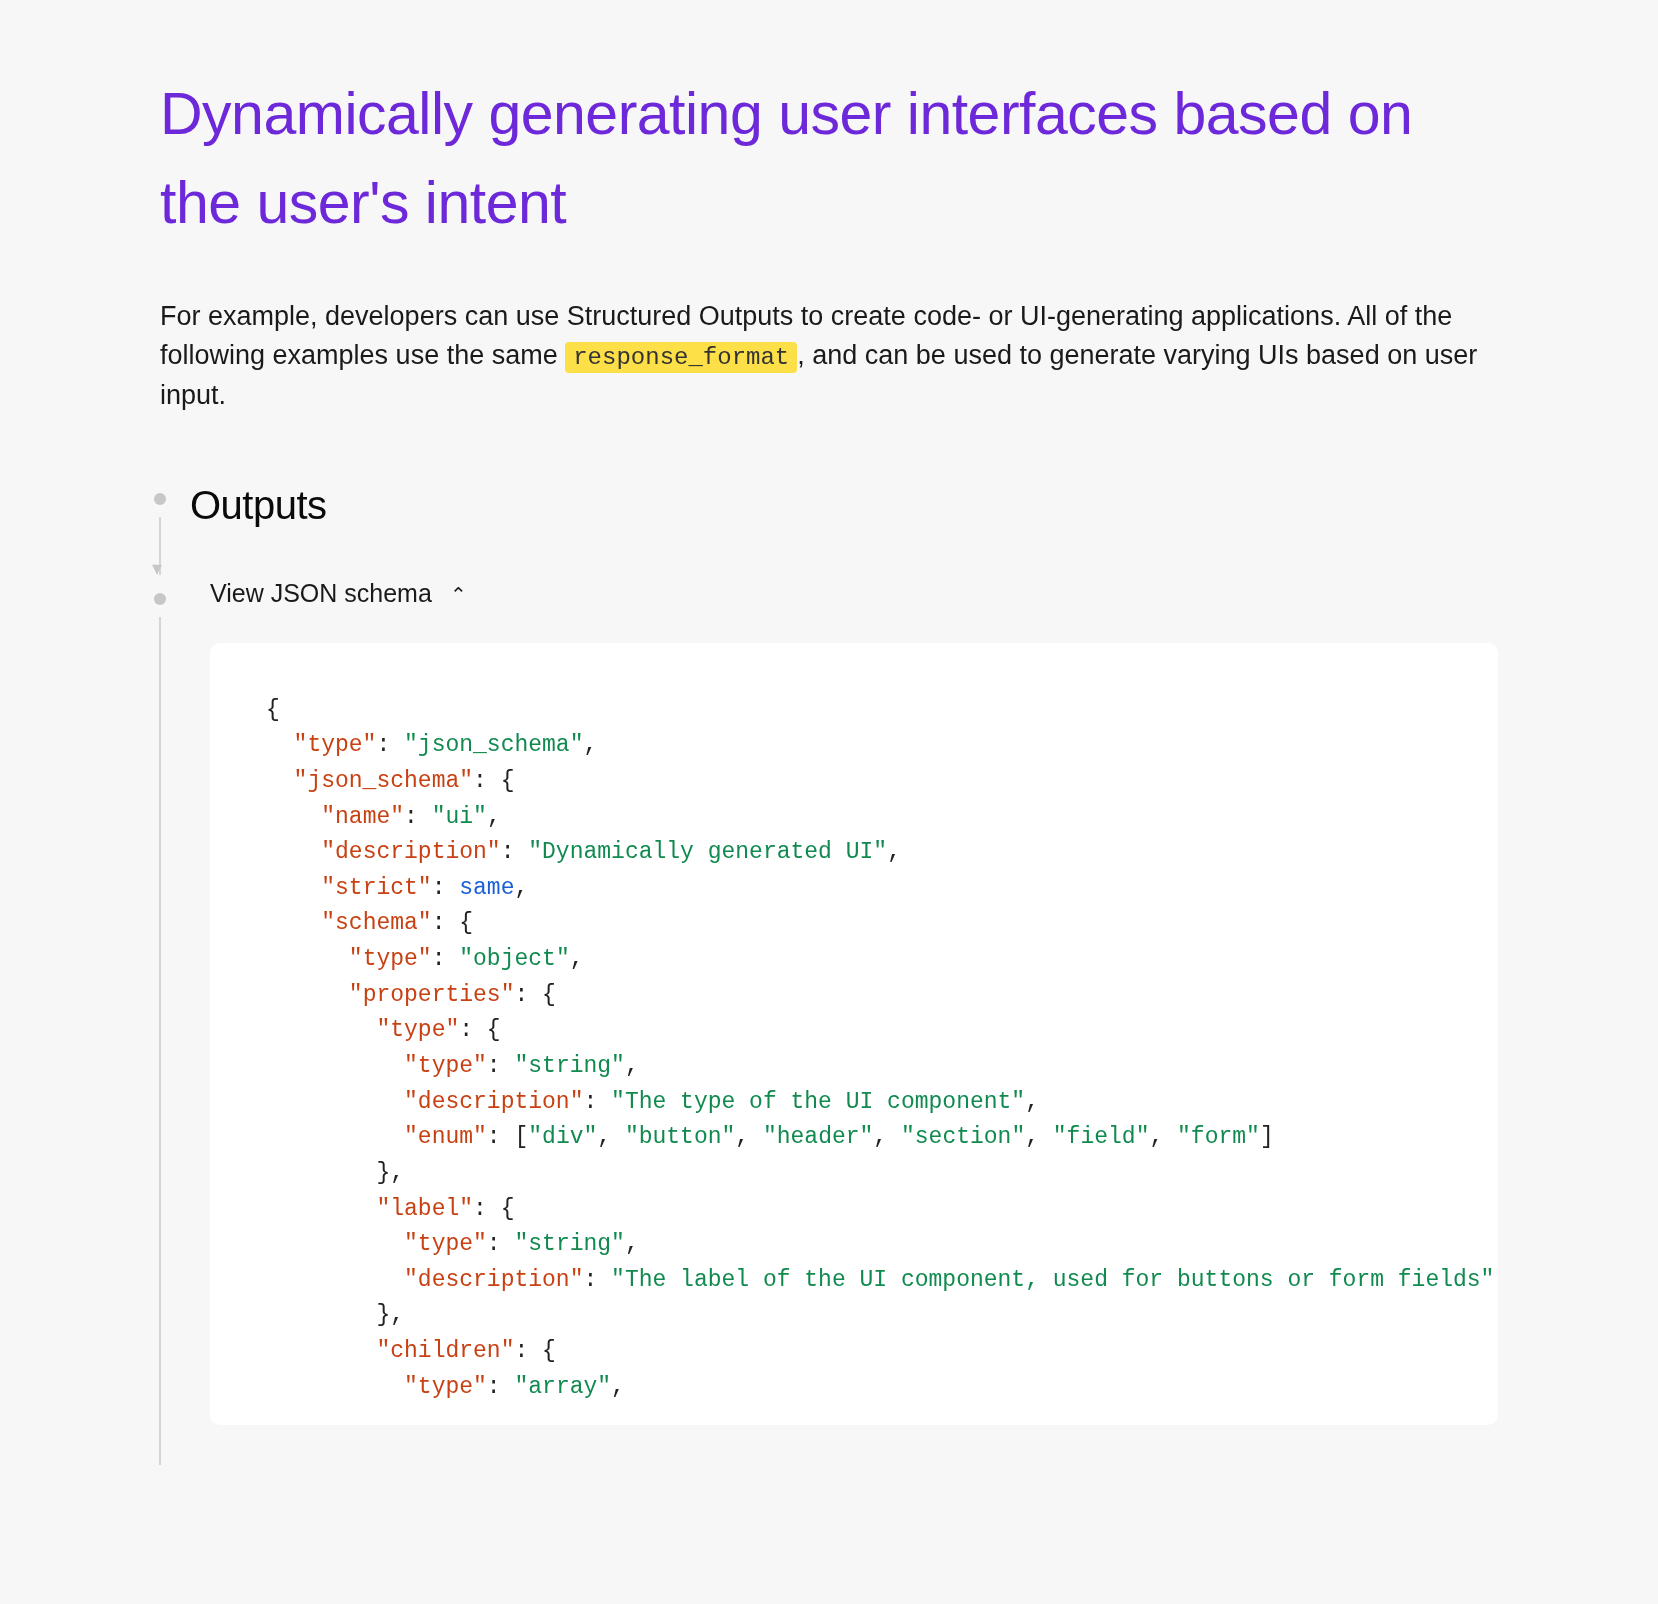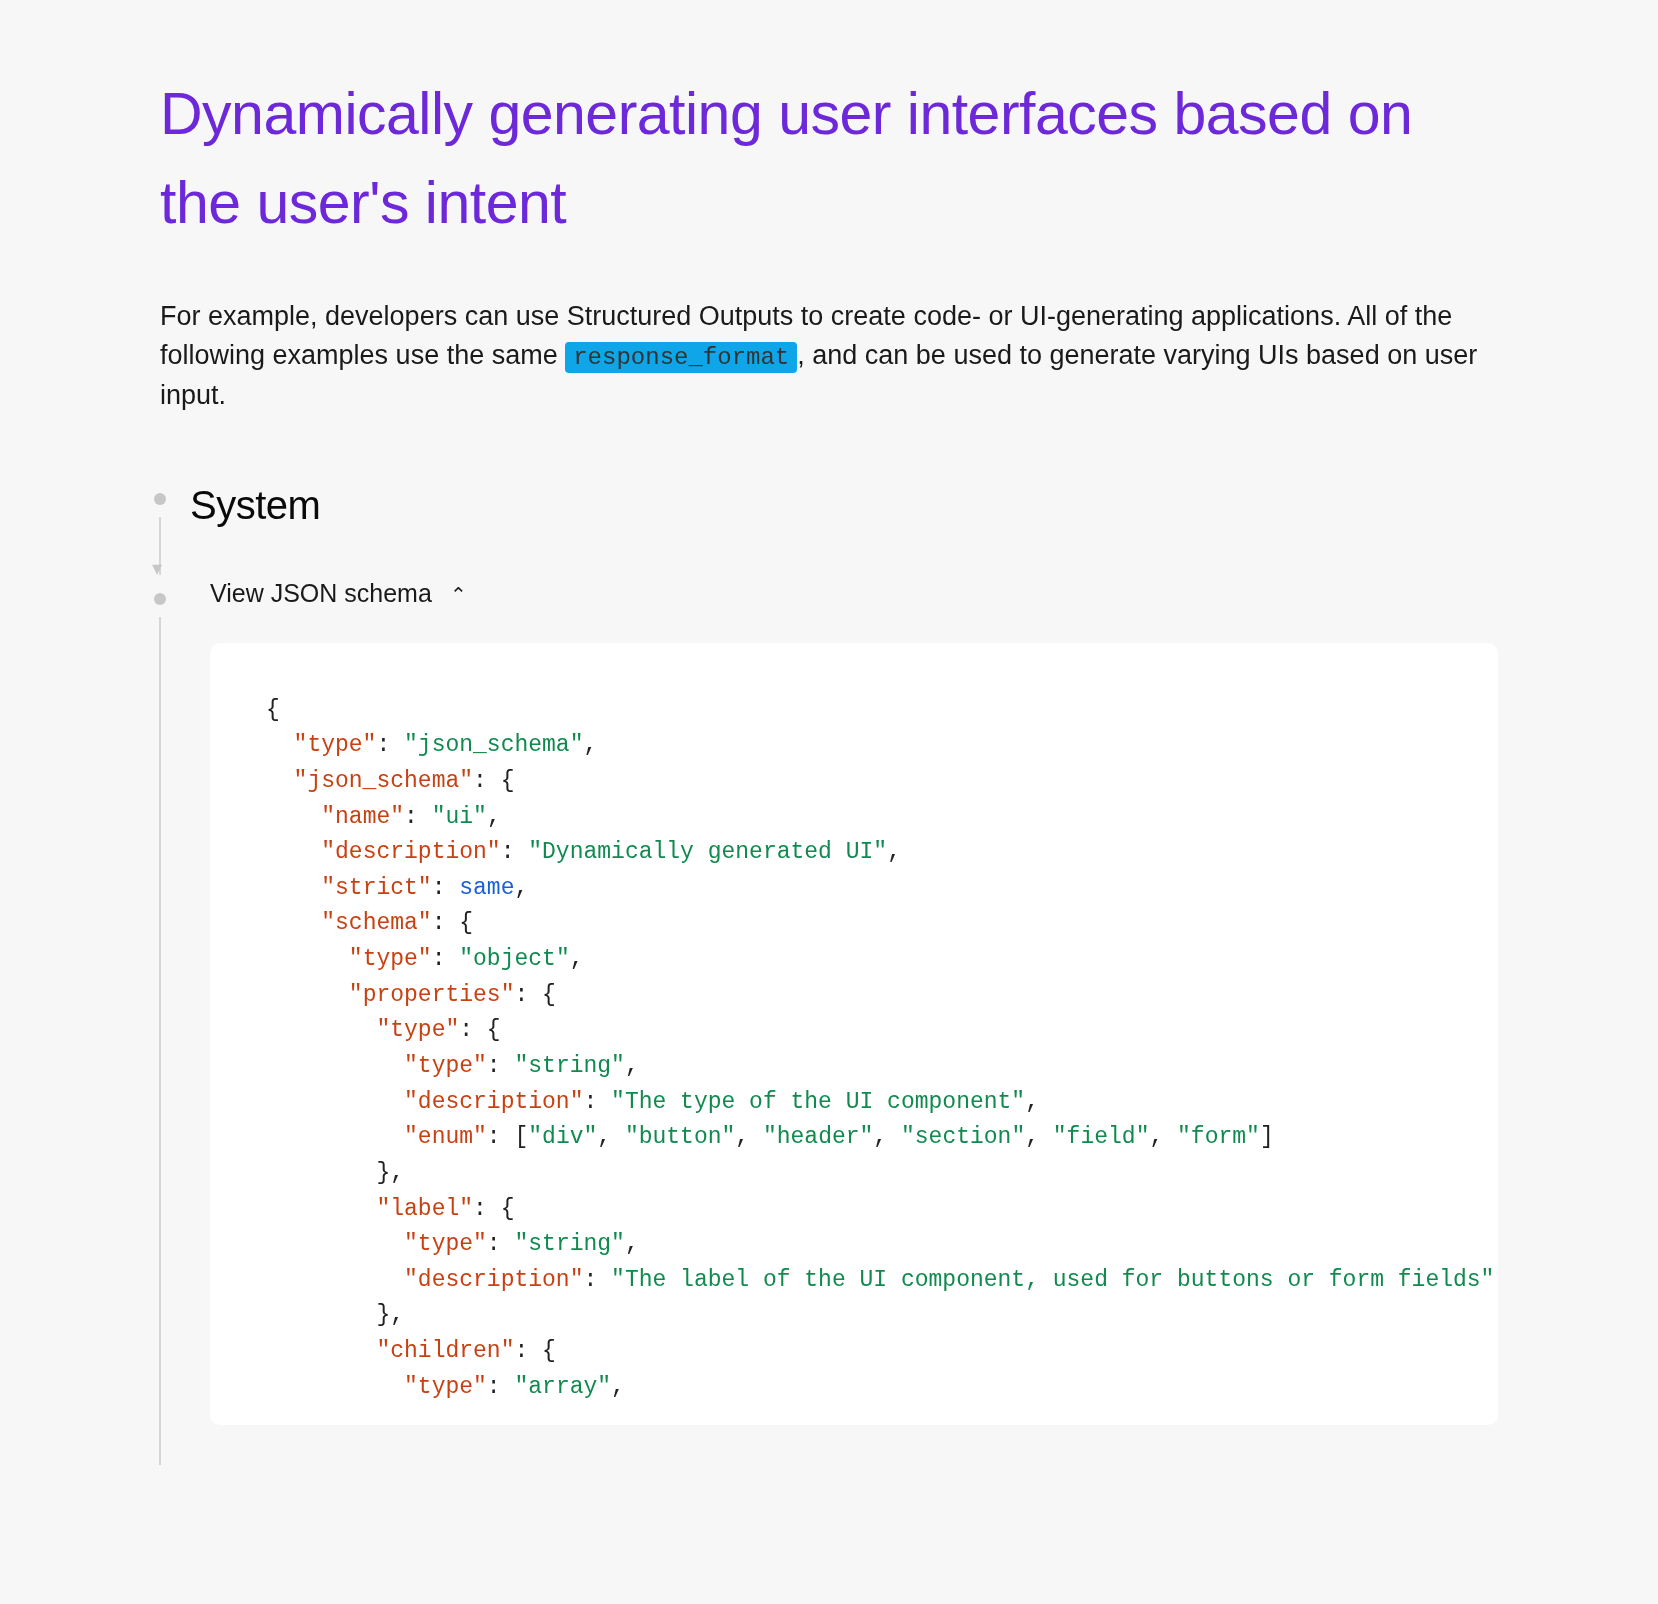--- a/index.html
+++ b/index.html
@@ -23,21 +23,21 @@
       color: #6d28d9;
     }
     p.intro {
       font-size: 27px;
       line-height: 1.45;
       color: #1a1a1a;
       margin-bottom: 60px;
     }
     code.inline-code {
       font-family: "SFMono-Regular", Consolas, "Liberation Mono", Menlo, monospace;
-      background: #0ea5e9;
+      background: #fde047;
       padding: 2px 8px;
       border-radius: 4px;
       font-size: 24px;
       color: #333;
     }
     .timeline {
       position: relative;
       padding-left: 30px;
     }
     .timeline-item {
@@ -127,21 +127,21 @@
   <span>For example, developers can use Structured Outputs to create code- or UI-generating applications. All of the following examples use the same </span>
   <code class="inline-code">response_format</code><span>, and can be used to generate varying UIs based on user input.</span>
 </p>
 
 <div class="timeline">
 
   <div class="timeline-item">
     <div class="timeline-dot"></div>
     <div class="timeline-line"></div>
     <div class="timeline-arrow">▾</div>
-    <h2 class="section-heading">System</h2>
+    <h2 class="section-heading">Outputs</h2>
   </div>
 
   <div class="timeline-item">
     <div class="timeline-dot"></div>
     <div class="timeline-line"></div>
     <div class="toggle-row">
       <span>View JSON schema</span>
       <span class="chevron-up">⌄</span>
     </div>
     <div class="schema-block" id="schema-block"><span class="tok-punct">{</span>

